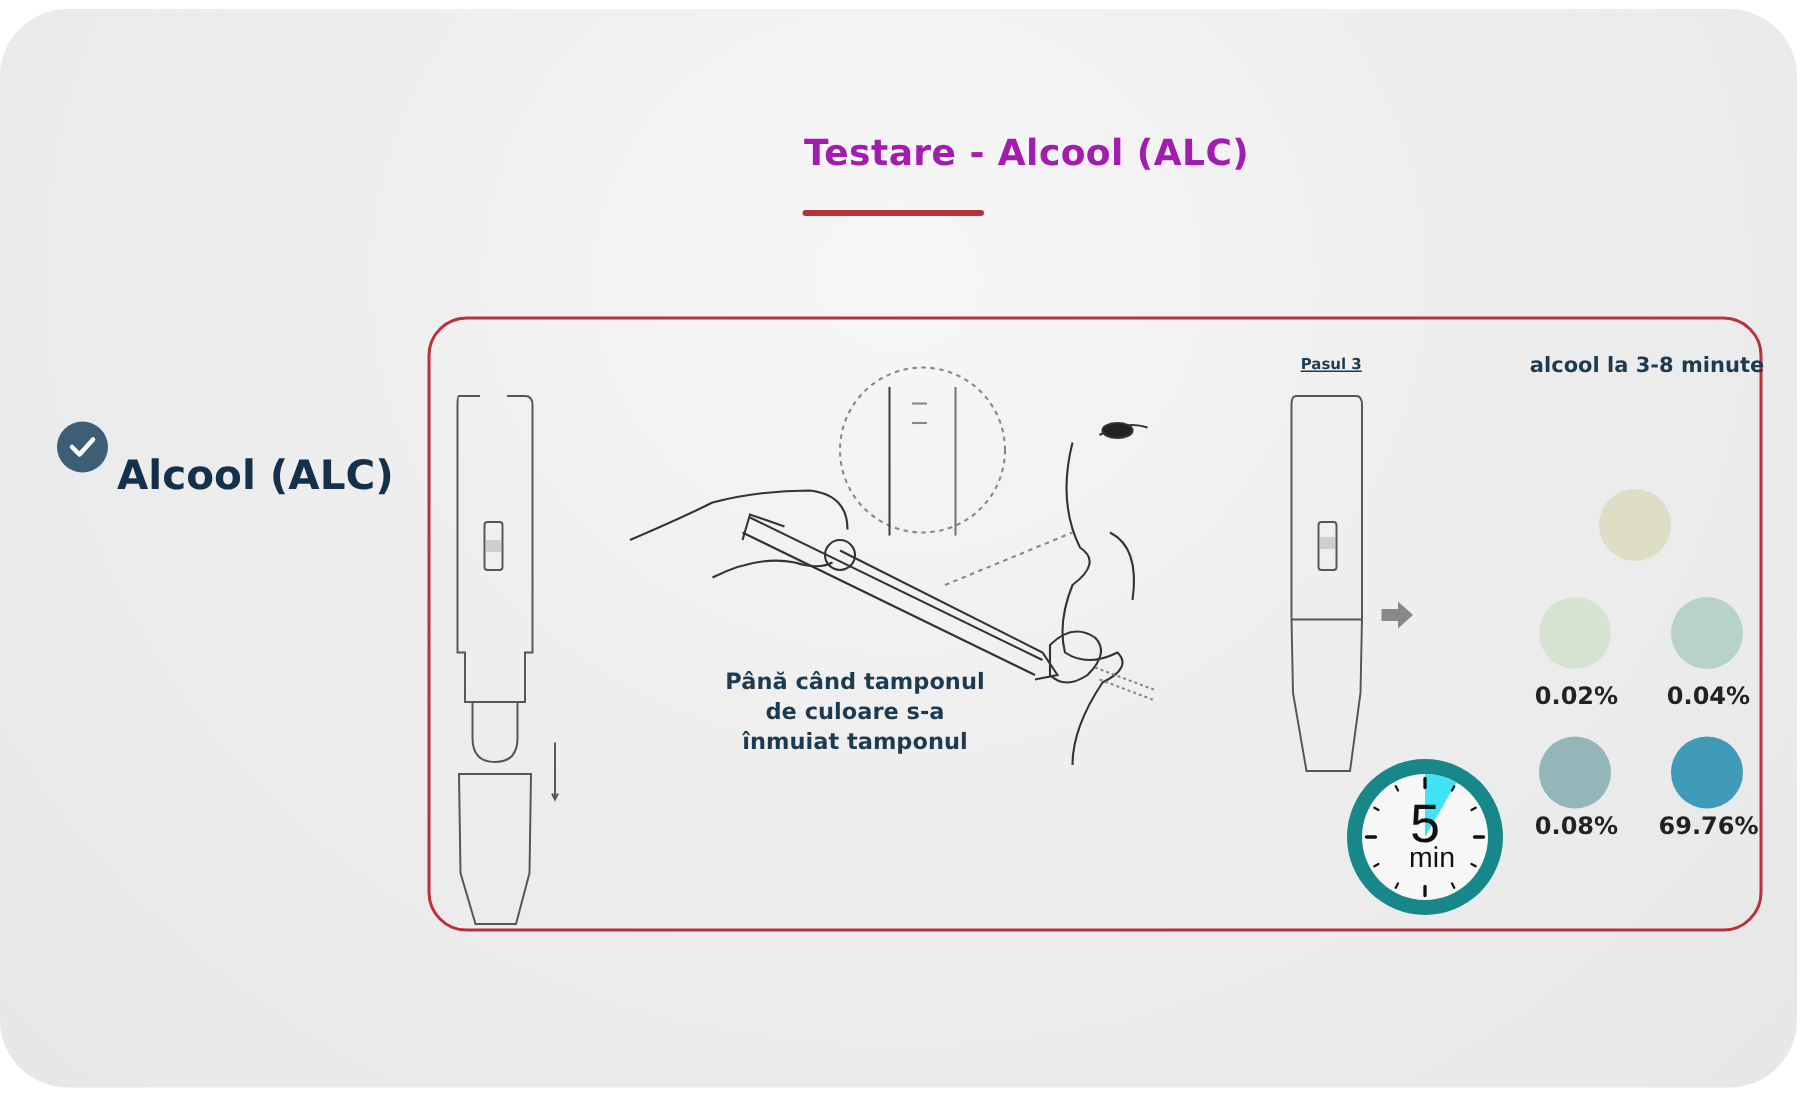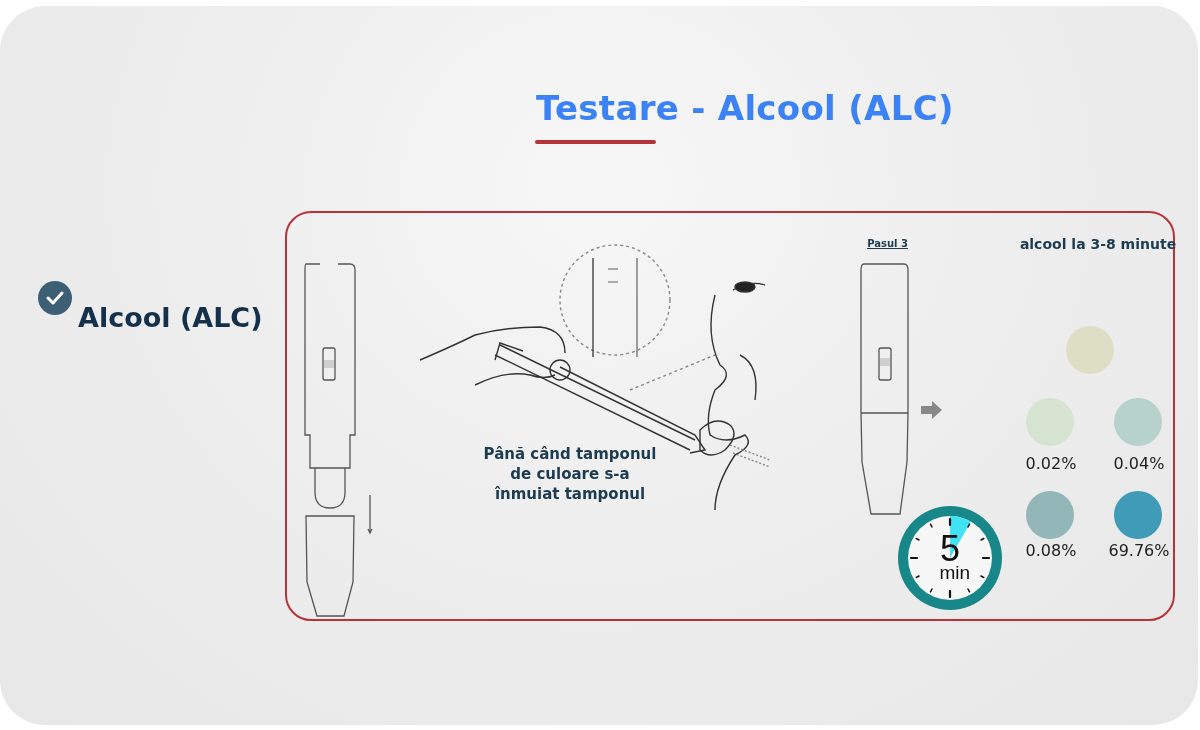--- a/index.html
+++ b/index.html
@@ -9,21 +9,21 @@
       font-family:"Liberation Sans", sans-serif;
     }
     .card {
       position:absolute; left:0; top:6px; width:1198px; height:719px;
       border-radius:45px;
       background: radial-gradient(ellipse at 50% 25%, #f7f7f7 0%, #eeeeee 45%, #e7e7e7 100%);
     }
     .title {
       position:absolute; left:536px; top:88px;
       font-family:"DejaVu Sans", sans-serif; font-weight:bold;
-      font-size:34px; color:#3b82f6; letter-spacing:0.3px; white-space:nowrap;
+      font-size:24px; color:#a21caf; letter-spacing:0.3px; white-space:nowrap;
     }
     .title-underline {
       position:absolute; left:535px; top:140px; width:121px; height:4px;
       border-radius:2px;
     }
     .side-label {
       position:absolute; left:38px; top:262px; display:flex; align-items:center; gap:6px;
     }
     .check-icon {
       width:34px; height:34px; border-radius:50%;
@@ -35,21 +35,21 @@
     .panel {
       position:absolute; left:285px; top:211px; width:890px; height:410px;
       border-radius:26px; box-sizing:border-box;
     }
     .caption {
       position:absolute; font-family:"DejaVu Sans", sans-serif; font-weight:bold;
       color:#1d3b50; text-align:center; line-height:20px;
     }
     .swatch { position:absolute; border-radius:50%; width:48px; height:48px; }
     .pct {
-      position:absolute; font-family:"DejaVu Sans", sans-serif; font-weight:normal;
+      position:absolute; font-family:"DejaVu Sans", sans-serif; font-weight:bold;
       font-size:16px; color:#222; width:70px; text-align:center;
     }
     svg { position:absolute; overflow:visible; }
   </style>
 </head>
 <body>
 
 <div class="card"></div>
 
 <div class="title">Testare - Alcool (ALC)</div>

